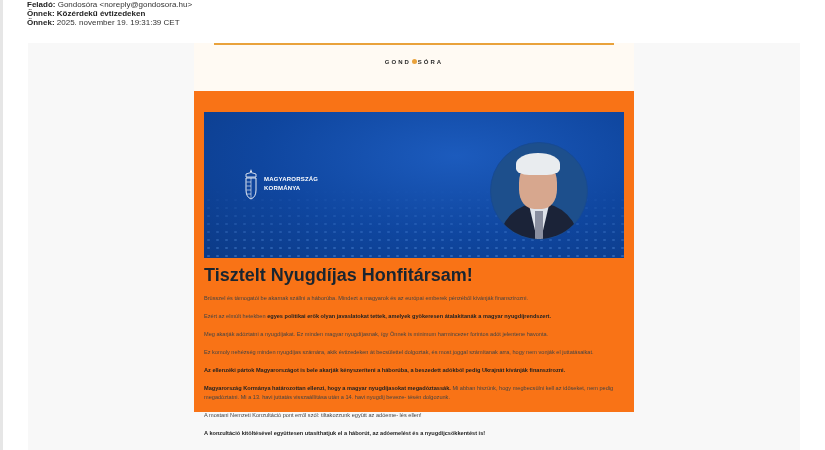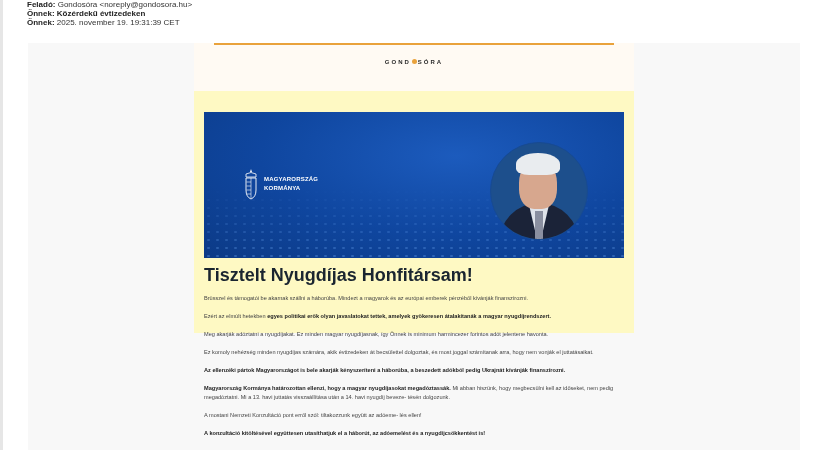--- a/index.html
+++ b/index.html
@@ -16,22 +16,22 @@
     .mail-header {
       position: absolute; left: 27px; top: 0;
       font-size: 8px; line-height: 9px; color: #333;
     }
     .mail-header .row b { color: #222; font-weight: bold; text-align: right; }
     .outer-bg {
       position: absolute; left: 28px; top: 43px; width: 772px; height: 407px;
       background: #f8f8f8;
     }
     .email-col {
-      position: absolute; left: 194px; top: 43px; width: 440px; height: 290px;
-      background: #fef9c3;
+      position: absolute; left: 194px; top: 43px; width: 440px; height: 369px;
+      background: #f97316;
     }
     .brand-band {
       position: absolute; left: 0; top: 0; width: 440px; height: 48px;
       background: #fffaf3;
     }
     .accent-line {
       position: absolute; left: 20px; top: 0; width: 400px; height: 2px;
       background: #e9a23b;
     }
     .logo {

